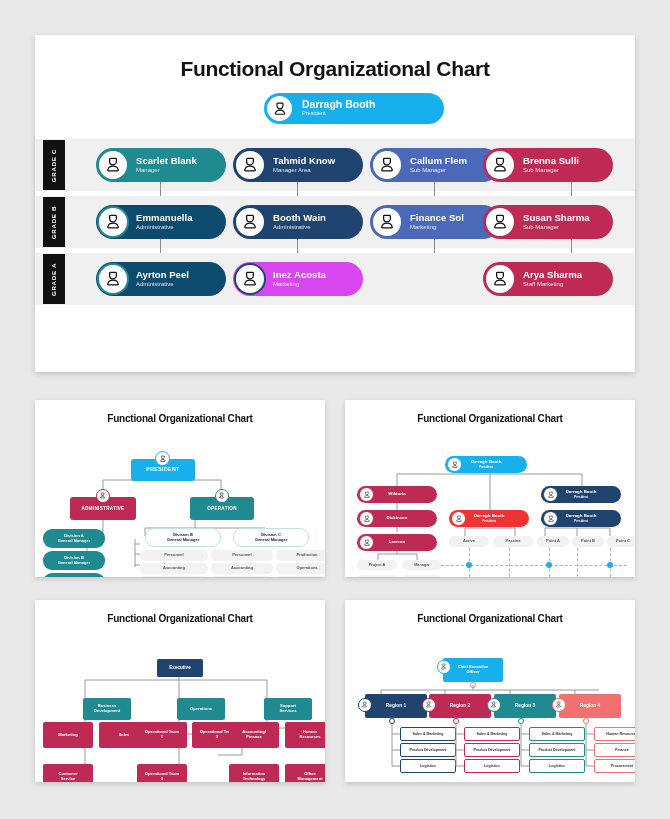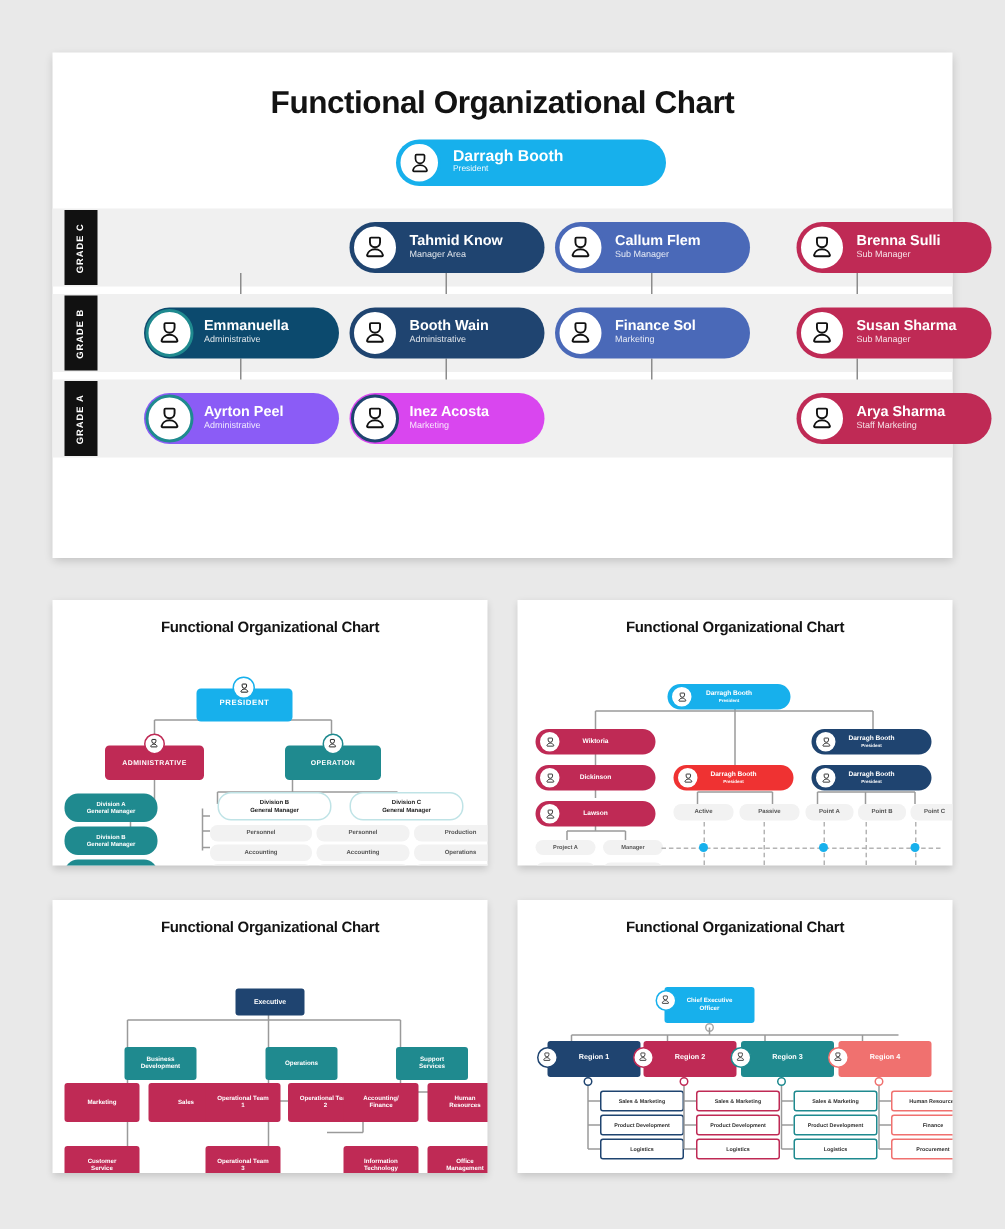--- a/index.html
+++ b/index.html
@@ -74,21 +74,21 @@
   .card .nm{ color:#fff; font-size:9.6px; font-weight:bold; line-height:1.1; }
   .card .rl{ color:rgba(255,255,255,.86); font-size:6px; line-height:1.35; }
   .card .avatar{
     width:32px; height:32px; left:1px; top:1px; border-width:2.5px;
   }
   .card .avatar svg{ width:18px; height:18px; }
 
   .c0{ left:61px; }
   .c1{ left:198px; }
   .c2{ left:335px; }
-  .c3{ left:496px; }
+  .c3{ left:448px; }
 
   .vline{ position:absolute; width:1.4px; background:#8c8c8c; }
 
   
   .thumb{
     position:absolute;
     background:#fff;
     box-shadow:0 2px 5px rgba(0,0,0,.16);
     overflow:hidden;
   }
@@ -142,20 +142,32 @@
   <svg class="tree" viewBox="0 0 600 24" preserveAspectRatio="none">
     <path d="M319 0 V8 M126 8 H537 M126 8 V24 M263 8 V24 M400 8 V24 M537 8 V24" stroke="#8c8c8c" stroke-width="1.3" fill="none"></path>
   </svg>
 
   <div id="rows-host">
       <div class="row">
         <div class="grade">
           <span>GRADE C</span>
         </div>
         <div class="vline" style="left:125px;top:43px;height:18px;"></div>
+        <div class="card c0" style="background:#1f8a8f">
+          <div class="avatar" style="border-color:#1f8a8f">
+            <svg viewBox="0 0 24 24" fill="none" stroke="#111" stroke-width="1.7">
+              <path d="M8.5 3.2h7a1 1 0 0 1 1 1v3.1a4.5 4.5 0 0 1-9 0V4.2a1 1 0 0 1 1-1z"></path>
+              <path d="M12 13.6c-3.6 0-6.4 2.3-7 5.1-.1.6.3 1.1.9 1.1h12.2c.6 0 1-.5.9-1.1-.6-2.8-3.4-5.1-7-5.1z"></path>
+            </svg>
+          </div>
+          <div class="ctext">
+            <div class="nm">Scarlet Blank</div>
+            <div class="rl">Manager</div>
+          </div>
+        </div>
         <div class="vline" style="left:262px;top:43px;height:18px;"></div>
         <div class="card c1" style="background:#1f4470">
           <div class="avatar" style="border-color:#1f4470">
             <svg viewBox="0 0 24 24" fill="none" stroke="#111" stroke-width="1.7">
               <path d="M8.5 3.2h7a1 1 0 0 1 1 1v3.1a4.5 4.5 0 0 1-9 0V4.2a1 1 0 0 1 1-1z"></path>
               <path d="M12 13.6c-3.6 0-6.4 2.3-7 5.1-.1.6.3 1.1.9 1.1h12.2c.6 0 1-.5.9-1.1-.6-2.8-3.4-5.1-7-5.1z"></path>
             </svg>
           </div>
           <div class="ctext">
             <div class="nm">Tahmid Know</div>
@@ -243,21 +255,21 @@
           <div class="ctext">
             <div class="nm">Susan Sharma</div>
             <div class="rl">Sub Manager</div>
           </div>
         </div>
       </div>
       <div class="row">
         <div class="grade">
           <span>GRADE A</span>
         </div>
-        <div class="card c0" style="background:#8b5cf6">
+        <div class="card c0" style="background:#0c4a6e">
           <div class="avatar" style="border-color:#1f8a8f">
             <svg viewBox="0 0 24 24" fill="none" stroke="#111" stroke-width="1.7">
               <path d="M8.5 3.2h7a1 1 0 0 1 1 1v3.1a4.5 4.5 0 0 1-9 0V4.2a1 1 0 0 1 1-1z"></path>
               <path d="M12 13.6c-3.6 0-6.4 2.3-7 5.1-.1.6.3 1.1.9 1.1h12.2c.6 0 1-.5.9-1.1-.6-2.8-3.4-5.1-7-5.1z"></path>
             </svg>
           </div>
           <div class="ctext">
             <div class="nm">Ayrton Peel</div>
             <div class="rl">Administrative</div>
           </div>

